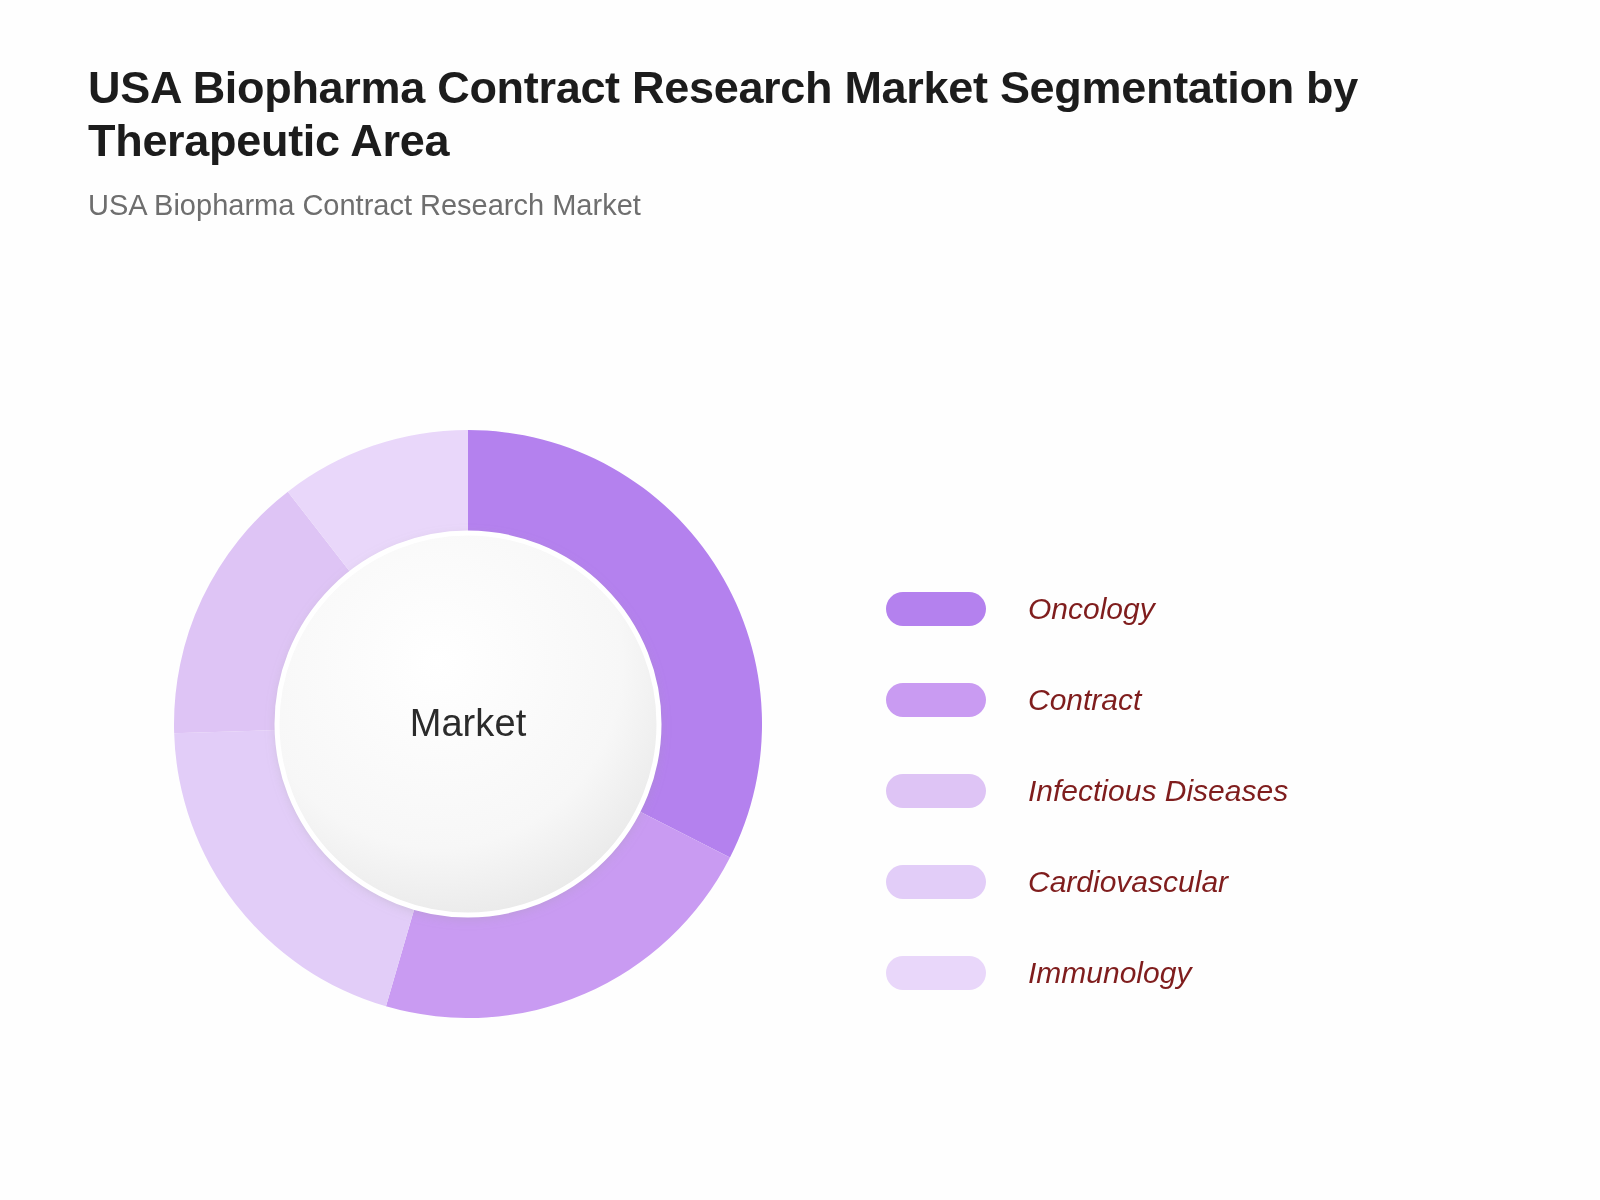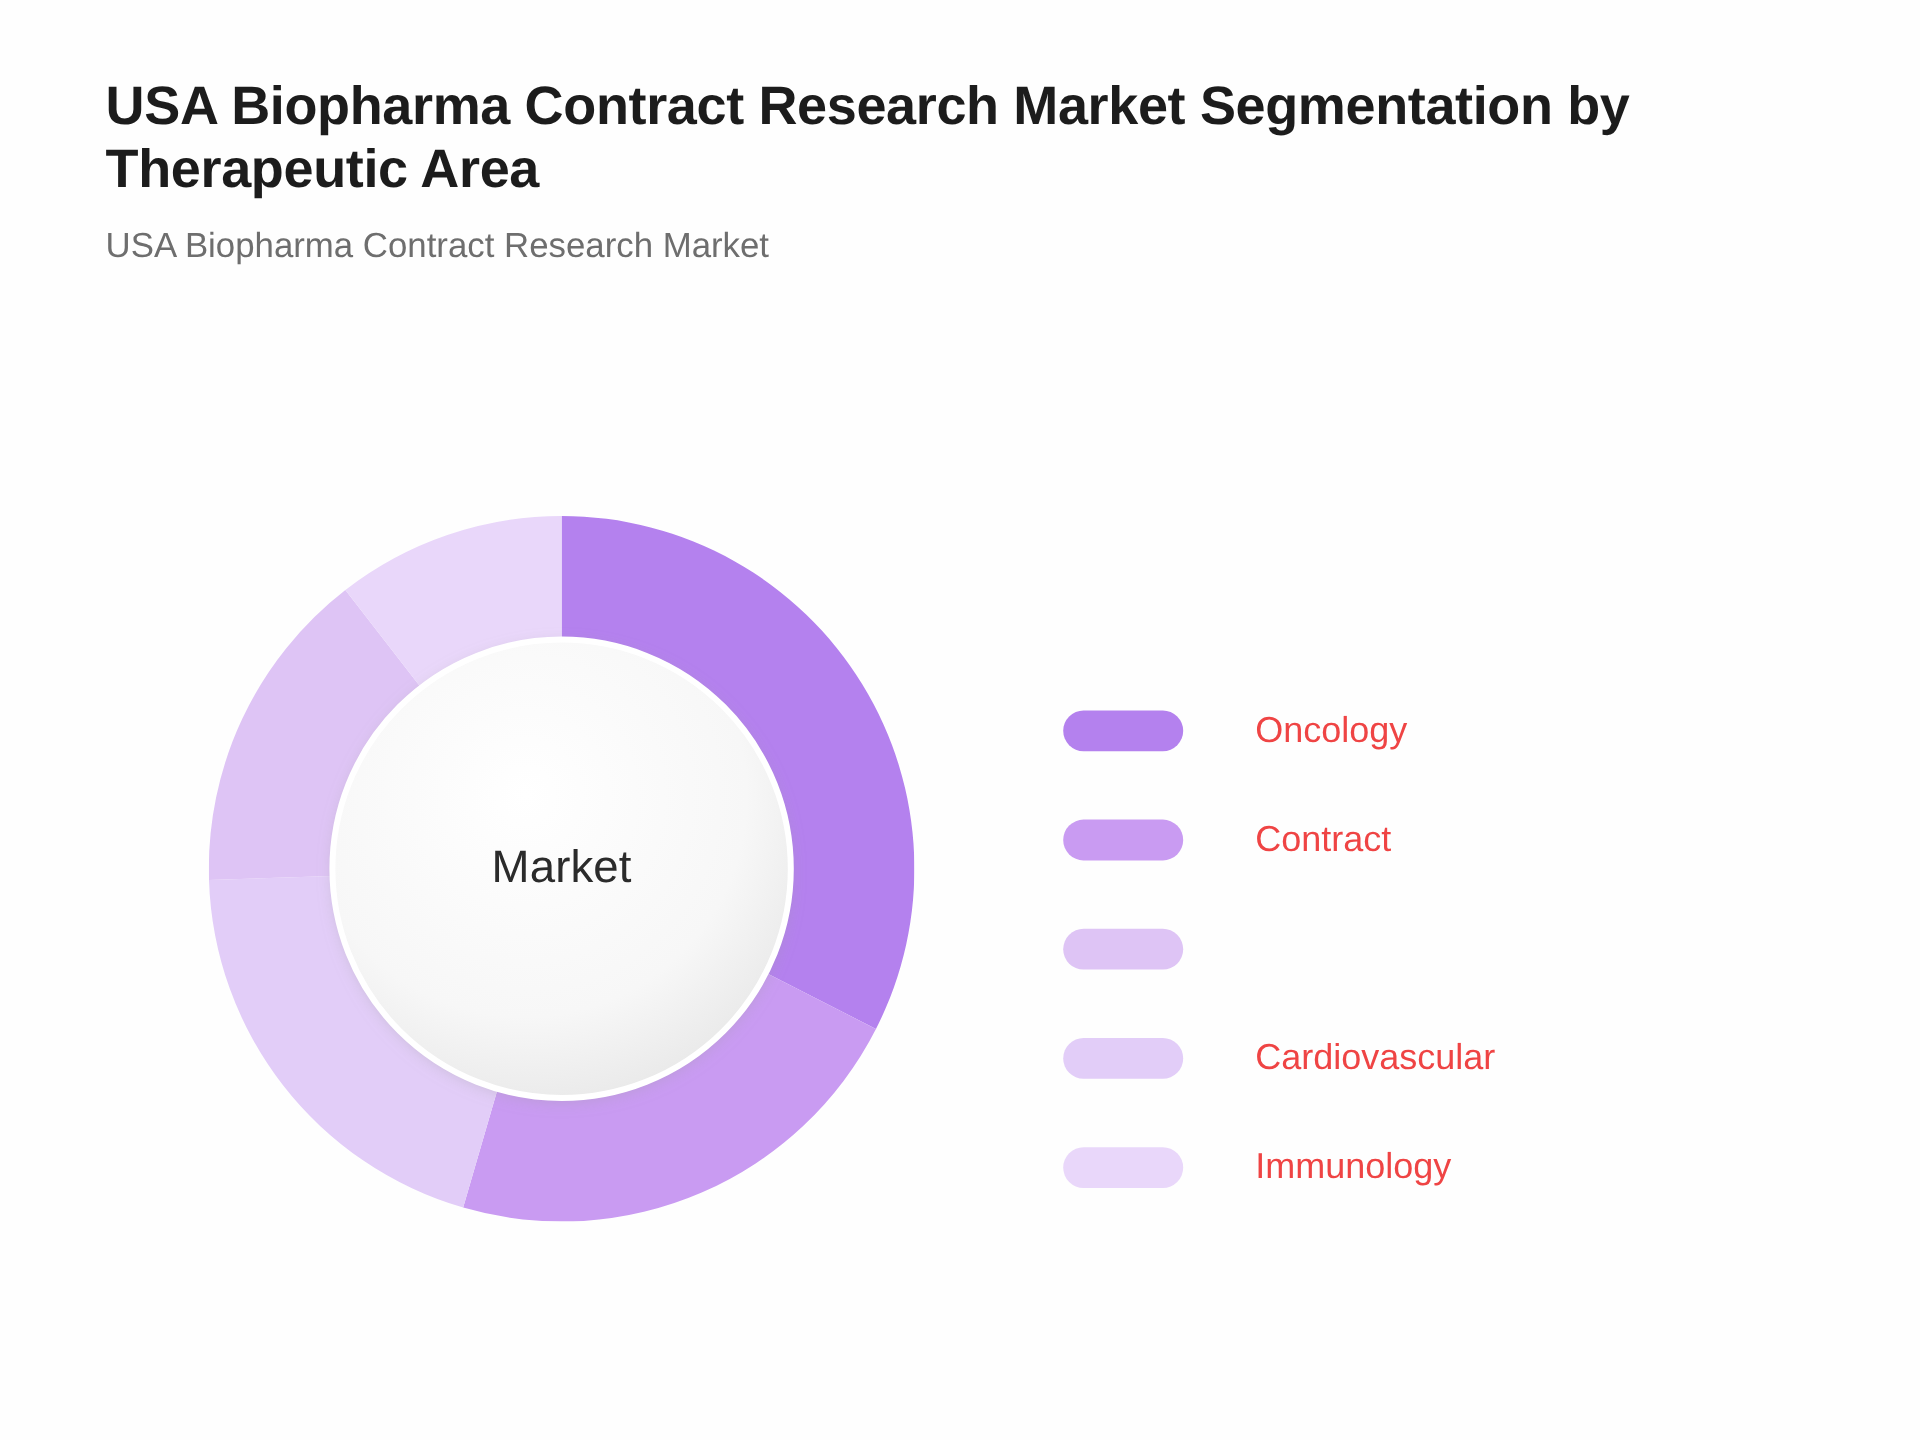--- a/index.html
+++ b/index.html
@@ -106,25 +106,26 @@
   .legend-item:last-child {
     margin-bottom: 0;
   }
   .legend-swatch {
     width: 100px;
     height: 34px;
     border-radius: 17px;
     flex: 0 0 auto;
   }
   .legend-label {
-    margin-left: 60px;
+    margin-left: 42px;
     font-size: 30px;
-    color: #ef4444;
+    color: #7f1d1d;
     white-space: nowrap;
     line-height: 1;
+    font-style: italic;
   }
 </style>
 </head>
 <body>
 
 <div class="page">
 
   <div class="header">
     <h1 class="chart-title">USA Biopharma Contract Research Market Segmentation by Therapeutic Area</h1>
     <p class="subtitle-1">USA Biopharma Contract Research Market</p>
@@ -164,20 +165,21 @@
       <div class="legend-item">
         <span class="legend-swatch" style="background: rgb(180, 129, 238);"></span>
         <span class="legend-label">Oncology</span>
       </div>
       <div class="legend-item">
         <span class="legend-swatch" style="background: rgb(201, 155, 242);"></span>
         <span class="legend-label">Contract</span>
       </div>
       <div class="legend-item">
         <span class="legend-swatch" style="background: rgb(222, 196, 245);"></span>
+        <span class="legend-label">Infectious Diseases</span>
       </div>
       <div class="legend-item">
         <span class="legend-swatch" style="background: rgb(226, 205, 248);"></span>
         <span class="legend-label">Cardiovascular</span>
       </div>
       <div class="legend-item">
         <span class="legend-swatch" style="background: rgb(233, 215, 250);"></span>
         <span class="legend-label">Immunology</span>
       </div>
     </div>

